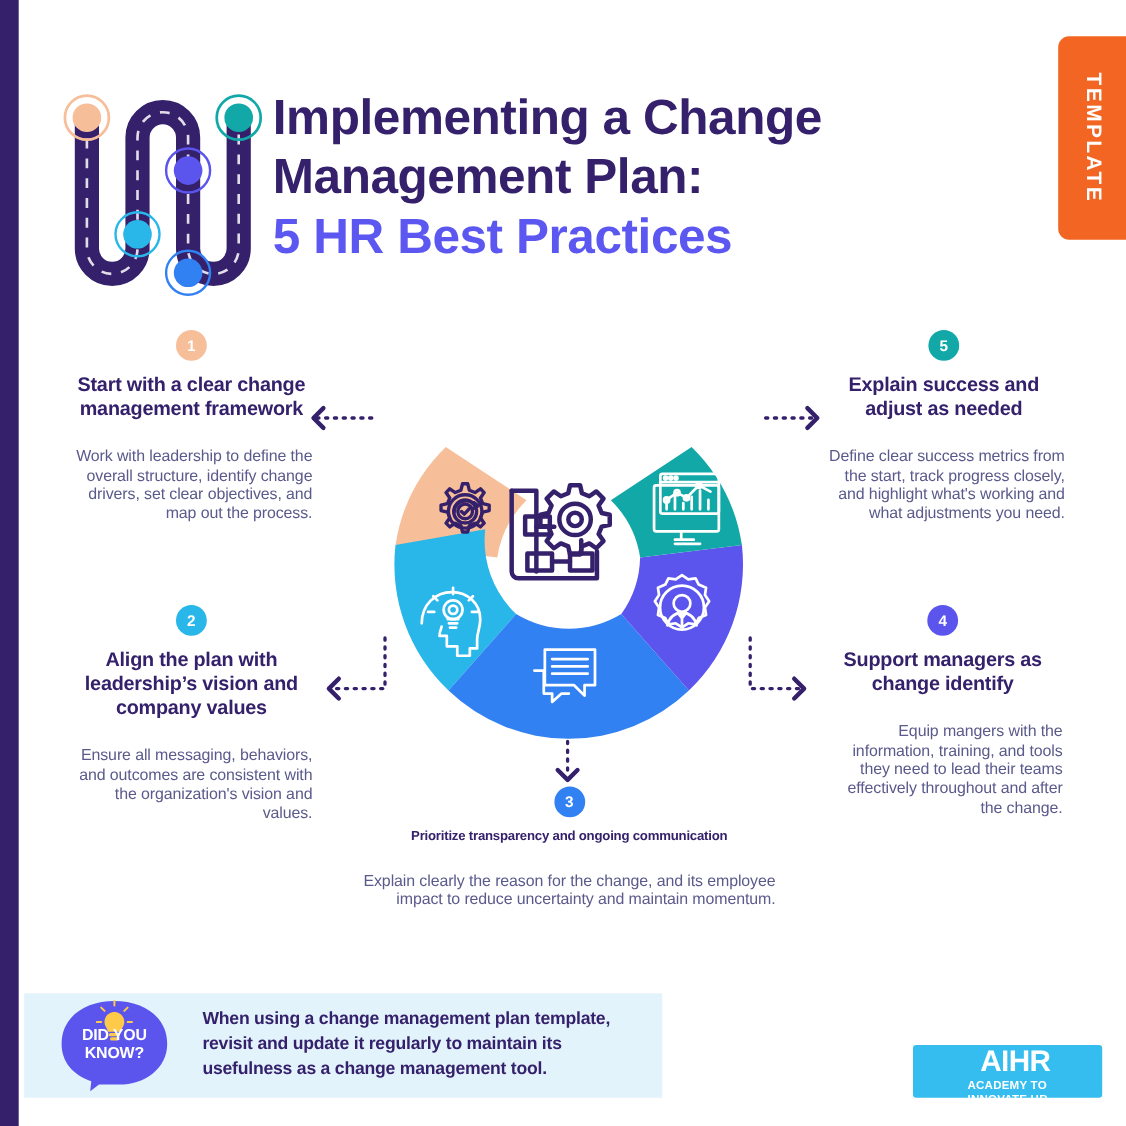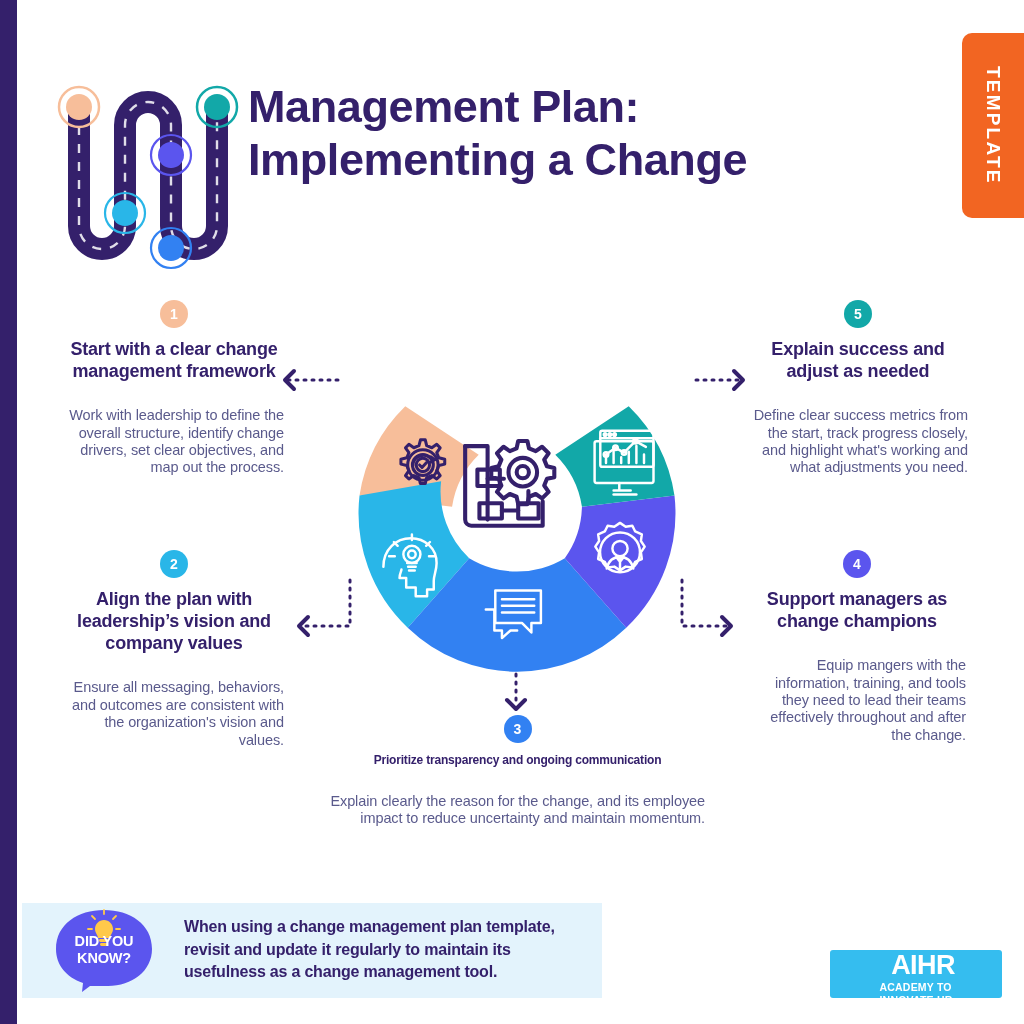--- a/index.html
+++ b/index.html
@@ -121,22 +121,23 @@
       <circle cx="165" cy="29" r="13" fill="#12A8A8"></circle>
       <circle cx="119" cy="77" r="20" fill="none" stroke="#5B55EE" stroke-width="2.2"></circle>
       <circle cx="119" cy="77" r="13" fill="#5B55EE"></circle>
       <circle cx="73" cy="135" r="20" fill="none" stroke="#29B6E8" stroke-width="2.2"></circle>
       <circle cx="73" cy="135" r="13" fill="#29B6E8"></circle>
       <circle cx="119" cy="170" r="20" fill="none" stroke="#3281F2" stroke-width="2.2"></circle>
       <circle cx="119" cy="170" r="13" fill="#3281F2"></circle>
     </svg>
 
     <div class="title-block">
+      <div class="title-line">Implementing a Change</div>
       <div class="title-line">Management Plan:</div>
-      <div class="title-line">Implementing a Change</div>
+      <div class="title-sub">5 HR Best Practices</div>
     </div>
   </div>
 
   <div class="donut-wrap">
     <svg viewBox="0 0 440 375" width="440" height="375">
 
       <g>
         <path fill="#F7BE9A" d="M 108.27 88.27 A 158 158 0 0 0 62.53 177.49 L 155.07 188.78 A 92 92 0 0 1 181.70 136.83 Z"></path>
         <path fill="#29B6E8" d="M 62.53 177.49 A 158 158 0 0 0 110.74 309.78 L 172.18 240.18 A 92 92 0 0 1 144.12 163.16 Z"></path>
         <path fill="#3281F2" d="M 110.74 309.78 A 158 158 0 0 0 329.26 309.78 L 267.82 240.18 A 92 92 0 0 1 172.18 240.18 Z"></path>
@@ -247,21 +248,21 @@
   </div>
 
   <div class="step" id="step3">
     <div class="badge" style="background:#3281F2;">3</div>
     <div class="step-title">Prioritize transparency and ongoing communication</div>
     <div class="step-body">Explain clearly the reason for the change, and its employee impact to reduce uncertainty and maintain momentum.</div>
   </div>
 
   <div class="step" id="step4">
     <div class="badge" style="background:#5B55EE;">4</div>
-    <div class="step-title">Support managers as change champions</div>
+    <div class="step-title">Support managers as change identify</div>
     <div class="step-body">Equip mangers with the information, training, and tools they need to lead their teams effectively throughout and after the change.</div>
   </div>
 
   <div class="step" id="step5">
     <div class="badge" style="background:#12A8A8;">5</div>
     <div class="step-title">Explain success and adjust as needed</div>
     <div class="step-body">Define clear success metrics from the start, track progress closely, and highlight what's working and what adjustments you need.</div>
   </div>
 
   <div class="footer-band"></div>

